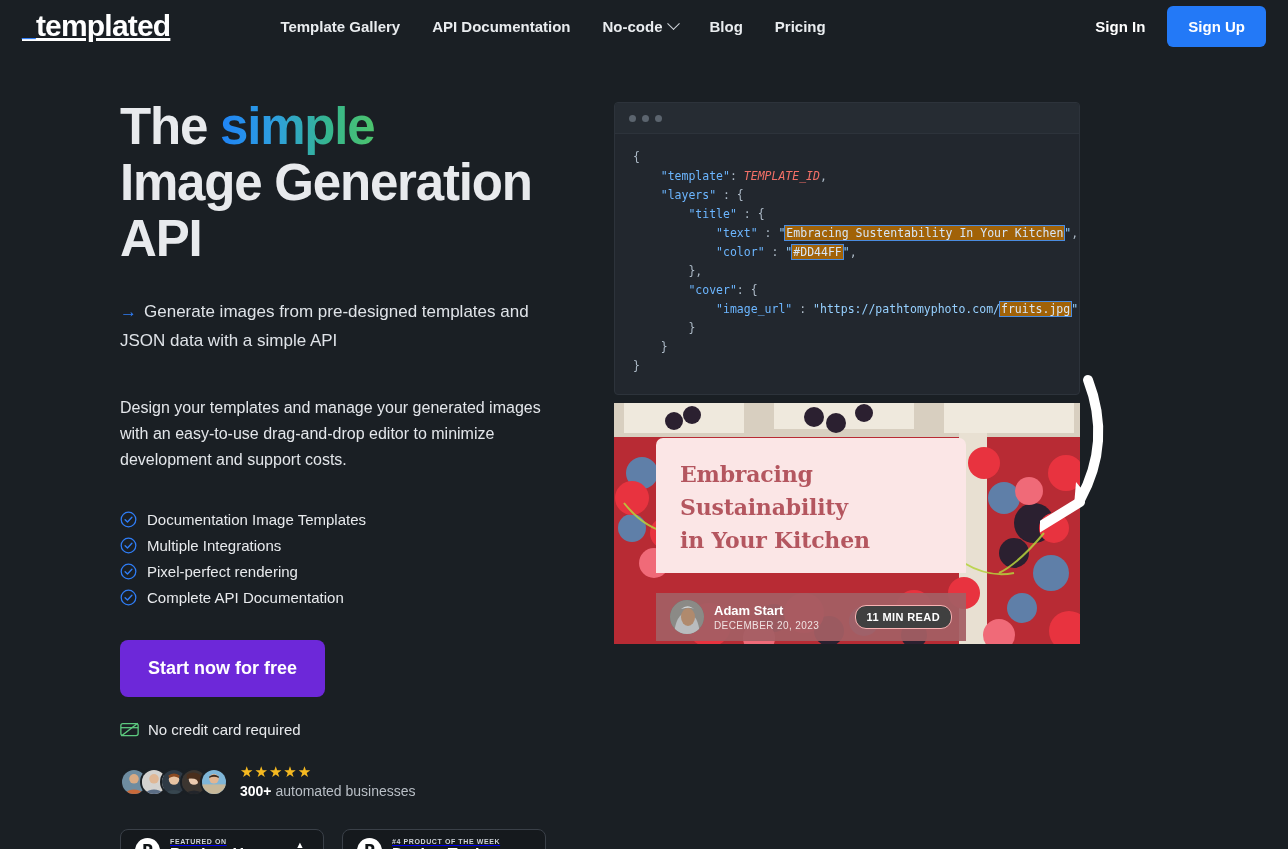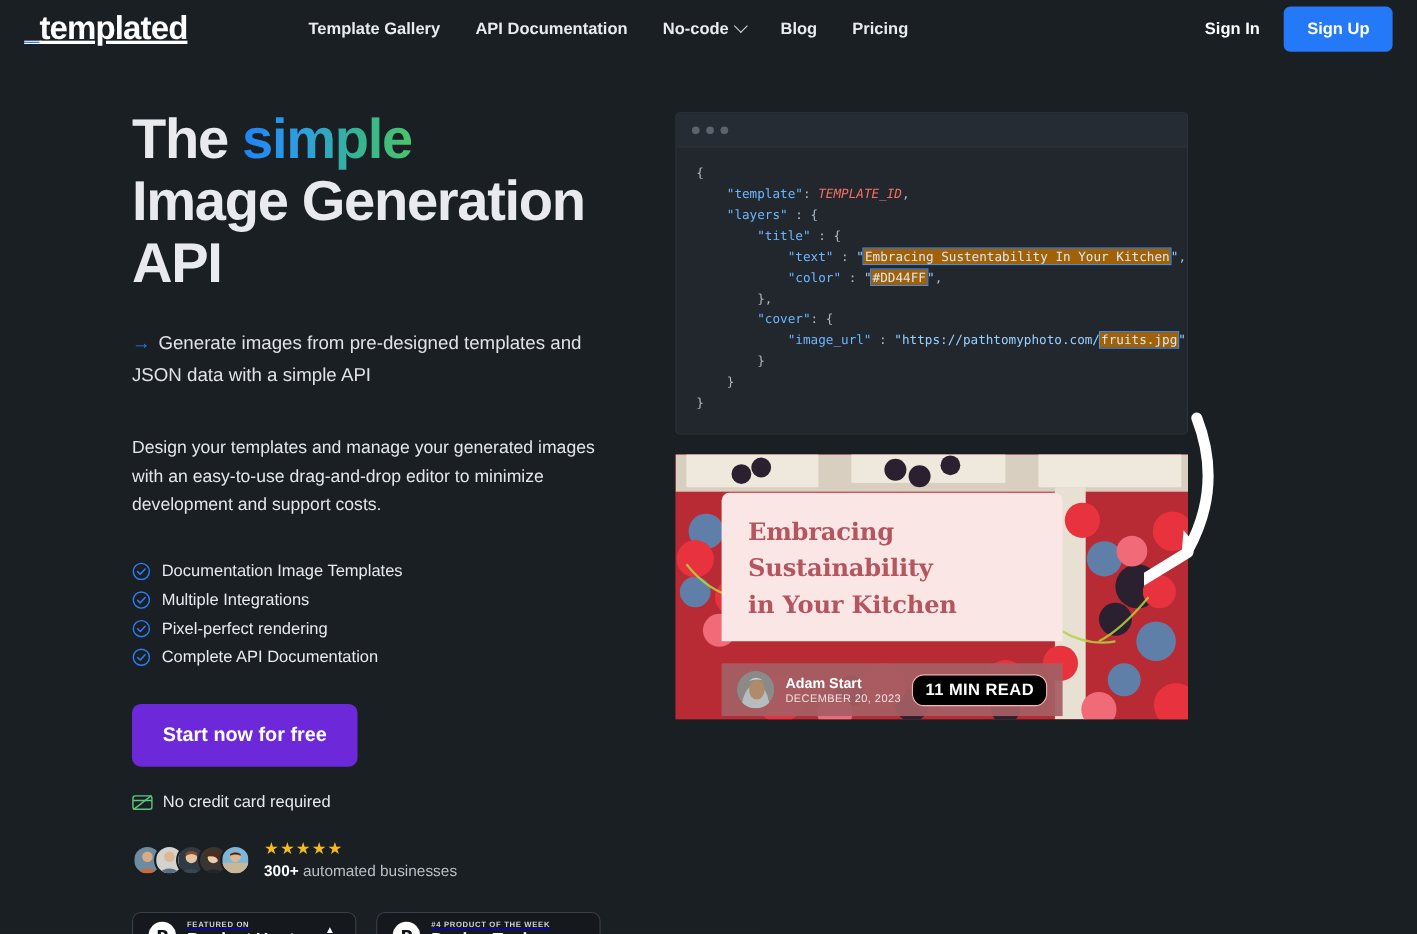--- a/index.html
+++ b/index.html
@@ -146,21 +146,21 @@
   .k { color: #6cb6ff; }
   .p { color: #adbac7; }
   .v { color: #96d0ff; }
   .it { color: #f47067; font-style: italic; }
   .hl {
     background: #a16207; color: #d7e6f7;
     outline: 1px solid #4a8ce0; padding: 0 1px;
   }
 
   .img-card {
-    margin-top: 18px; width: 466px; height: 241px;
+    margin-top: 8px; width: 466px; height: 241px;
     position: relative; overflow: hidden; background: #8d2f33;
   }
   .berry-bg { position: absolute; inset: 0; }
   .overlay-title {
     position: absolute; left: 42px; top: 35px; width: 310px;
     background: #fbe6e6; border-radius: 7px 7px 0 0;
     padding: 20px 24px 16px 24px;
   }
   .overlay-title span {
     display: block;
@@ -173,22 +173,22 @@
     background: rgba(164,95,100,0.93);
     display: flex; align-items: center; padding: 0 14px; gap: 10px;
   }
   .foot-av {
     width: 34px; height: 34px; border-radius: 50%; overflow: hidden;
     flex: 0 0 34px; position: relative; background: #6d6a66;
   }
   .foot-name { font-size: 13px; font-weight: 700; color: #ffffff; line-height: 15px; }
   .foot-date { font-size: 10px; color: #f0e2e2; letter-spacing: 0.4px; margin-top: 2px; }
   .foot-badge {
-    margin-left: auto; background: #000000; border: 1px solid #f9b3b3;
-    border-radius: 11px; color: #ffffff; font-size: 15px; font-weight: 700;
+    margin-left: auto; background: #404040; border: 1px solid #f9b3b3;
+    border-radius: 11px; color: #ffffff; font-size: 11px; font-weight: 700;
     padding: 5px 11px; letter-spacing: 0.4px;
   }
   .arrow-svg { position: absolute; left: 1040px; top: 320px; pointer-events: none; }
 </style>
 </head>
 <body>
 
 <div class="nav">
   <a class="logo" href="#">
     <span class="logo-underscore">_</span>

